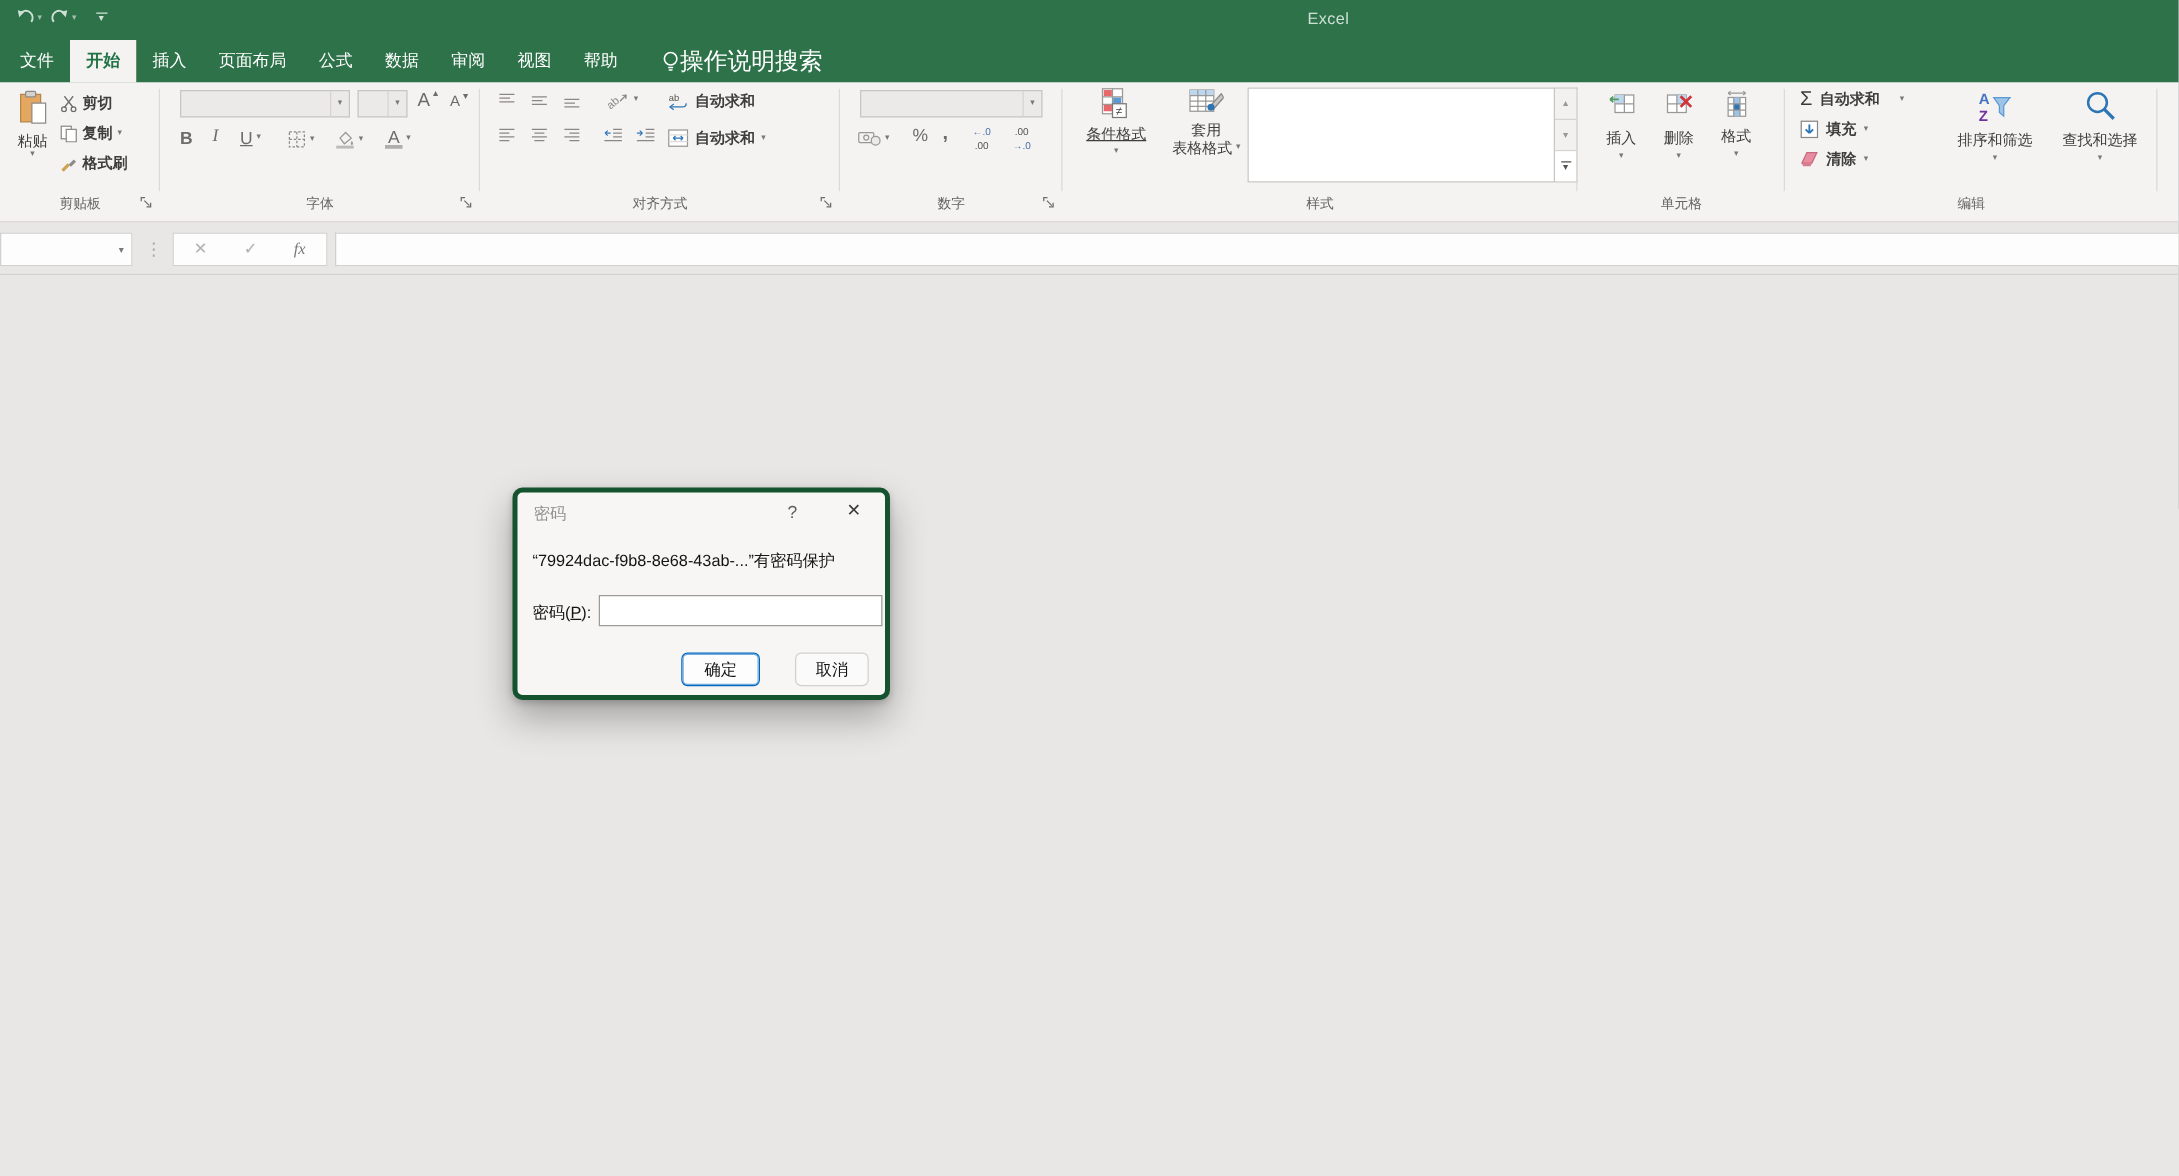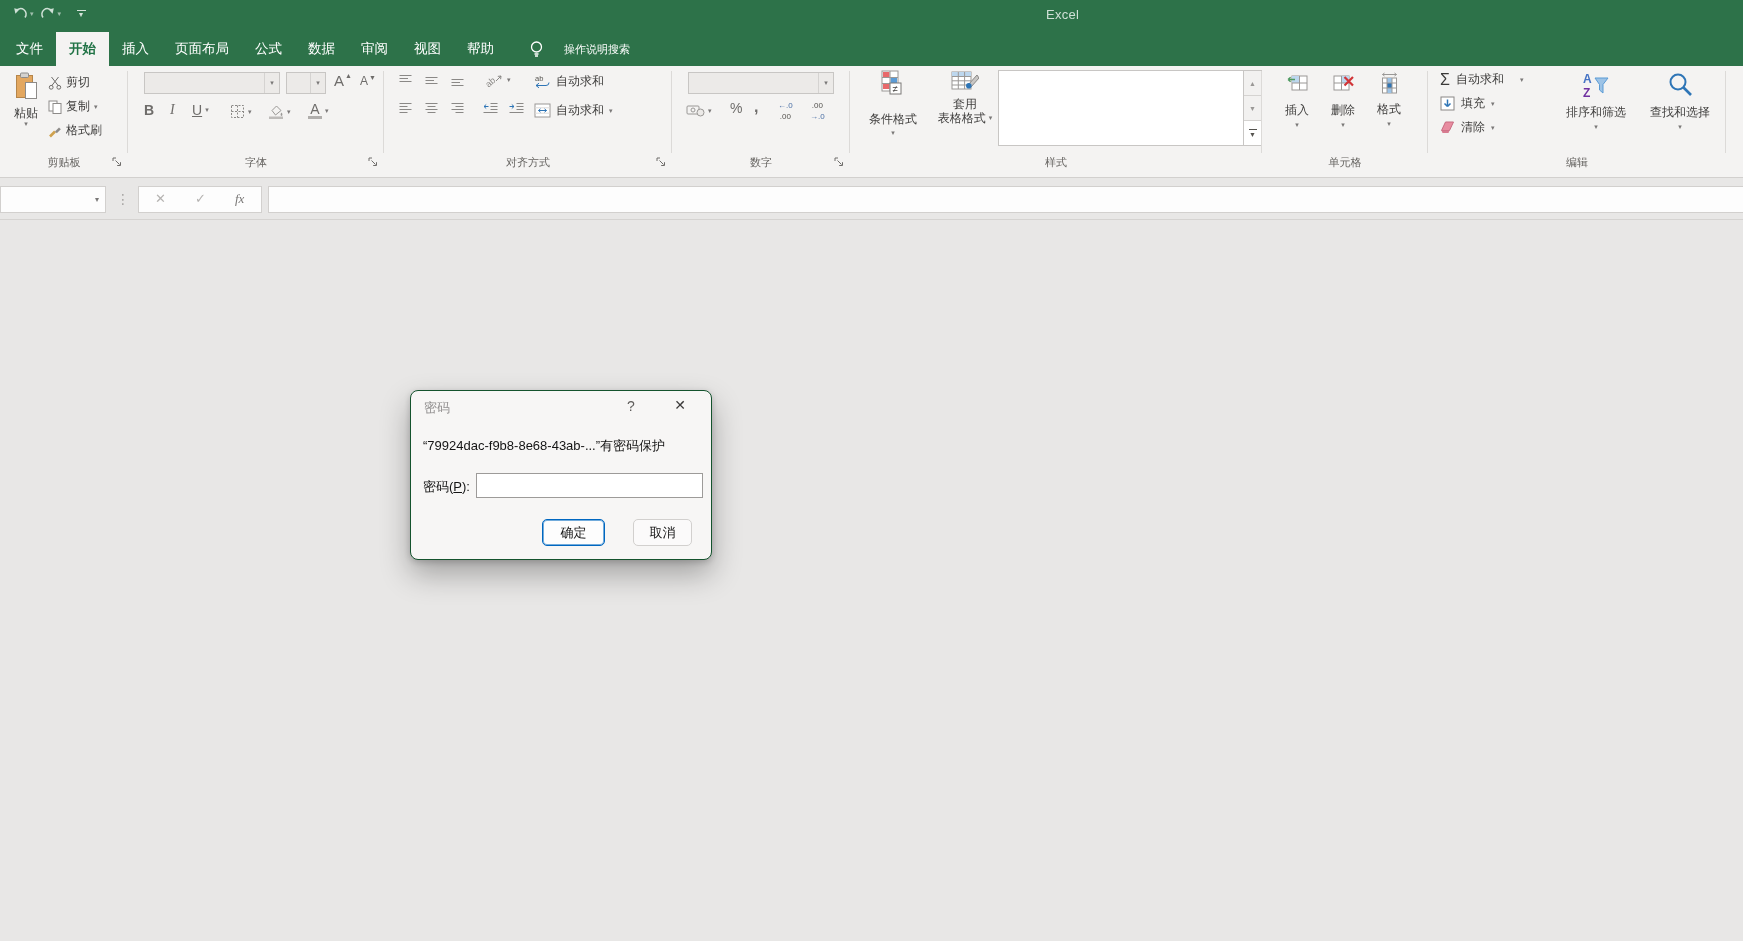--- a/index.html
+++ b/index.html
@@ -14,29 +14,29 @@
   .qat-caret { font-size:7px; color:rgba(255,255,255,.55); }
   .qat-custom { display:flex; flex-direction:column; align-items:center; width:12px; margin-left:8px; }
   .qat-custom .bar { width:9px; height:0; border-top:1.5px solid rgba(255,255,255,.8); margin-bottom:1px; }
   .qat-custom .car { font-size:8px; color:rgba(255,255,255,.8); line-height:6px; }
   .app-title { position:absolute; left:1046px; top:7px; font-size:13px; color:#cfe0d6; letter-spacing:.3px; }
 
   
   .tabrow { position:absolute; left:0; top:32px; width:100%; height:34px; background:#2d7249; display:flex; align-items:stretch; padding-left:3px; }
   .tab { padding:0 13px; line-height:34px; font-size:13.5px; color:#fff; white-space:nowrap; cursor:default; }
   .tab.active { background:#f4f3f2; color:#217346; font-weight:bold; }
-  .tellme { display:flex; align-items:center; gap:20px; margin-left:22px; color:#fff; font-size:11px;text-align:center; }
+  .tellme { display:flex; align-items:center; gap:0; margin-left:22px; color:#fff; font-size:19px;text-align:center; }
 
   
   .ribbon { position:absolute; left:0; top:66px; width:100%; height:112px; background:#f4f3f2; border-bottom:1px solid #d2d0ce; }
   .grp { position:absolute; top:0; height:112px; }
   .vsep { position:absolute; top:5px; height:82px; width:1px; background:#dcdad8; }
   .grp-label { position:absolute; top:89px; left:0; width:100%; text-align:center; font-size:11px; color:#666461; }
   .launcher { position:absolute; top:91px; right:5px; width:11px; height:11px; cursor:default; }
-  .rlabel { font-size:12px; color:#3f3e3d; white-space:nowrap; }
+  .rlabel { font-size:12px; color:#3f3e3d; white-space:nowrap;font-weight:bold; }
   .caret { font-size:7px; color:#7a7877; line-height:8px; }
   .ritem { position:absolute; display:flex; align-items:center; gap:4px; cursor:default; }
   .bigbtn { position:absolute; top:2px; display:flex; flex-direction:column; align-items:center; cursor:default; }
   .bigbtn .lbl { font-size:12px; color:#3f3e3d; line-height:14px; white-space:nowrap; }
   .combo { position:absolute; height:22px; background:#eceae8; border:1px solid #c8c6c4; display:flex; align-items:center; }
   .combo .cbx { margin-left:auto; width:15px; height:100%; border-left:1px solid #d5d3d1; display:flex; align-items:center; justify-content:center; }
   .letterbtn { font-size:14px; color:#6e6c6a; }
   .ic { display:block; }
   .dec2 { display:flex; flex-direction:column; align-items:center; line-height:7px; font-size:8px; color:#4a6fa5; cursor:default; }
 
@@ -53,21 +53,21 @@
   .namebox .nb-caret { margin-left:auto; margin-right:6px; font-size:8px; color:#7a7877; }
   .fdots { position:absolute; left:116px; top:10px; font-size:14px; color:#a8a6a4; letter-spacing:0; line-height:22px; }
   .fxbox { position:absolute; left:138px; top:8px; width:124px; height:27px; background:#fdfdfd; border:1px solid #d2d0ce; }
   .fxbox span { position:absolute; top:4px; }
   .ffield { position:absolute; left:268px; top:8px; right:0; height:27px; background:#fdfdfd; border:1px solid #d2d0ce; border-right:none; font-size:13px; padding:0 6px; color:#222; outline:none; }
 
   
   .canvas { position:absolute; left:0; top:220px; width:100%; height:721px; background:#e8e7e6; }
 
   
-  .dialog { position:absolute; left:410px; top:390px; width:302px; height:170px; background:#f7f6f5; border:1px solid #14532d; border-radius:8px; box-shadow:0 14px 30px rgba(0,0,0,.30), 0 2px 6px rgba(0,0,0,.18); }
+  .dialog { position:absolute; left:410px; top:390px; width:302px; height:170px; background:#f7f6f5; border:4px solid #14532d; border-radius:8px; box-shadow:0 14px 30px rgba(0,0,0,.30), 0 2px 6px rgba(0,0,0,.18); }
   .dlg-title { position:absolute; left:13px; top:8px; font-size:13px; color:#929090; }
   .dlg-help { position:absolute; left:211px; top:7px; width:18px; text-align:center; font-size:14px; color:#5f5d5b; cursor:default; }
   .dlg-close { position:absolute; left:258px; top:6px; width:22px; text-align:center; font-size:14px; color:#3b3a39; cursor:default; }
   .dlg-msg { position:absolute; left:12px; top:46px; font-size:13px; color:#141414; white-space:nowrap; }
   .dlg-pwlabel { position:absolute; left:12px; top:87px; font-size:13px; color:#141414; }
   .dlg-pwlabel .key { text-decoration:underline; }
   .dlg-input { position:absolute; left:65px; top:82px; width:227px; height:25px; background:#fff; border:1px solid #9d9b99; font-size:13px; padding:0 5px; outline:none; }
   .dlg-btn { position:absolute; top:128px; height:27px; border-radius:5px; font-size:13px; color:#141414; text-align:center; line-height:25px; cursor:default; font-family:inherit; }
   .dlg-ok { left:131px; width:63px; background:#fdfdfd; border:1px solid #0067c0; box-shadow:inset 0 0 0 1px rgba(0,103,192,.55); }
   .dlg-cancel { left:222px; width:59px; background:#fbfafa; border:1px solid #d2d0ce; }
@@ -350,21 +350,21 @@
       <div class="bigbtn" style="left:10px;width:66px;">
         <svg class="ic" width="26" height="26" viewBox="0 0 26 26" style="margin-top:2px;">
           <rect x="2" y="1" width="16" height="20" fill="#fff" stroke="#9a9896"></rect>
           <rect x="3" y="2" width="6.5" height="5" fill="#e8696b"></rect>
           <rect x="10.5" y="8" width="6.5" height="5" fill="#5b9bd5"></rect>
           <rect x="3" y="14" width="6.5" height="5" fill="#e8696b"></rect>
           <path d="M2 7.5 H18 M2 13.5 H18 M10 1 V21" stroke="#9a9896"></path>
           <rect x="10" y="13" width="11" height="11" fill="#fff" stroke="#7a7877"></rect>
           <text x="12.5" y="22" font-size="9.5" fill="#444240">≠</text>
         </svg>
-        <span class="lbl" style="margin-top:16px;">条件格式</span>
+        <span class="lbl" style="margin-top:4px;text-decoration:underline;">条件格式</span>
         <span class="caret" style="margin-top:3px;">▾</span>
       </div>
       <div class="bigbtn" style="left:80px;width:70px;">
         <svg class="ic" width="28" height="26" viewBox="0 0 28 26" style="margin-top:2px;">
           <rect x="1" y="2" width="19" height="17" fill="#fff" stroke="#9a9896"></rect>
           <rect x="1" y="2" width="19" height="4.5" fill="#bdd7ee"></rect>
           <path d="M1 6.5 H20 M1 10.8 H20 M1 15 H20 M7.3 2 V19 M13.6 2 V19" stroke="#9a9896"></path>
           <path d="M26 5 L17.5 14.5 L20 17 L28 8 Z" fill="#c8c6c4" stroke="#8a8886"></path>
           <circle cx="17.8" cy="15.8" r="2.8" fill="#2e75b6"></circle>
         </svg>

